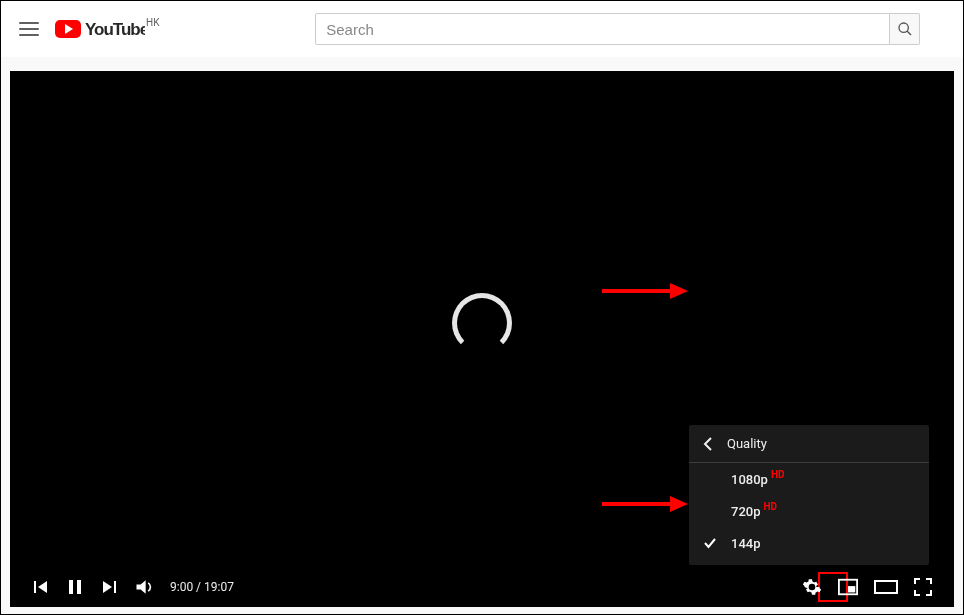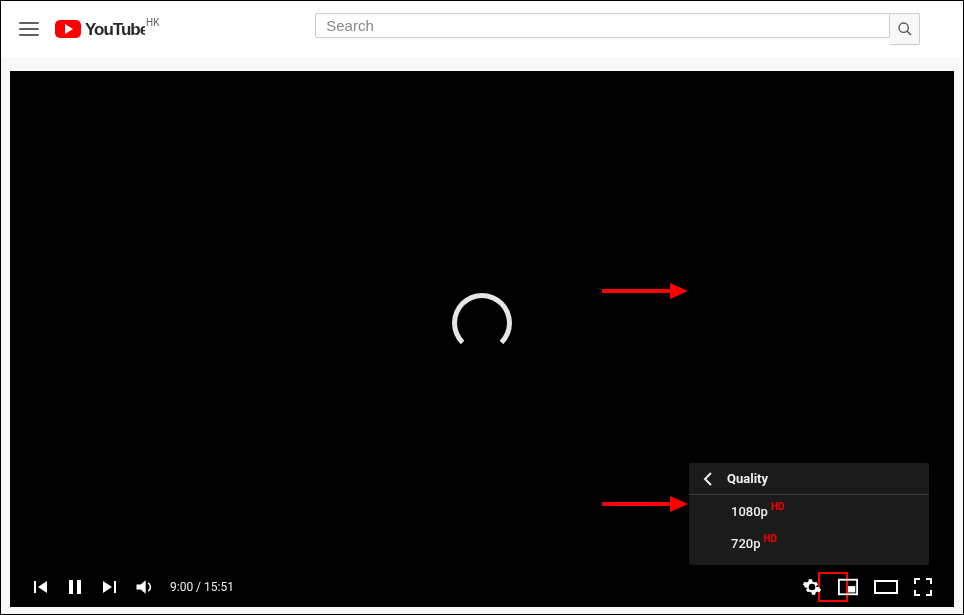--- a/index.html
+++ b/index.html
@@ -48,21 +48,21 @@
       left: 1px;
     }
     .search-wrap {
       flex: 1;
       display: flex;
       justify-content: center;
       margin-left: 130px;
     }
     .search-input {
       width: 575px;
-      height: 25px;
+      height: 32px;
       border: 1px solid #ccc;
       border-radius: 2px 0 0 2px;
       padding: 0 10px;
       font-size: 15px;
       color: #15803d;
       outline: none;
     }
     .search-input::placeholder { color: #888; }
     .search-btn {
       width: 30px;
@@ -108,25 +108,25 @@
       background: rgba(28,28,28,0.97);
       border-radius: 2px;
       color: #eee;
       font-size: 13px;
       padding-bottom: 6px;
     }
     .quality-header {
       display: flex;
       align-items: center;
       gap: 14px;
-      height: 32px;
+      height: 38px;
       padding: 0 14px;
       border-bottom: 1px solid rgba(255,255,255,0.15);
       cursor: pointer;
-      font-weight: 700;
+      font-weight: 400;
     }
     .quality-item {
       display: flex;
       align-items: center;
       height: 32px;
       padding: 0 14px 0 42px;
       cursor: pointer;
       position: relative;
       font-weight: 500;
       text-align: center;
@@ -208,20 +208,26 @@
       </div>
       <div id="quality-list">
           <div class="quality-item">
             <span>1080p</span>
             <span class="hd-badge">HD</span>
           </div>
           <div class="quality-item">
             <span>720p</span>
             <span class="hd-badge">HD</span>
           </div>
+          <div class="quality-item">
+            <svg width="14" height="14" viewBox="0 0 14 14" class="check">
+              <path d="M2 7 L5.5 11 L12 3" stroke="#fff" stroke-width="2" fill="none"></path>
+            </svg>
+            <span>144p</span>
+          </div>
         </div>
     </div>
 
     <svg class="arrow" style="left:590px; top:210px;" width="90" height="20">
       <line x1="2" y1="10" x2="78" y2="10" stroke="#f00" stroke-width="4"></line>
       <path d="M70 2 L88 10 L70 18 Z" fill="#f00"></path>
     </svg>
     <svg class="arrow" style="left:590px; top:423px;" width="90" height="20">
       <line x1="2" y1="10" x2="78" y2="10" stroke="#f00" stroke-width="4"></line>
       <path d="M70 2 L88 10 L70 18 Z" fill="#f00"></path>
@@ -248,21 +254,21 @@
           <rect x="14" y="3" width="2" height="12" fill="#fff"></rect>
         </svg>
       </div>
       <div class="ctrl">
         <svg width="20" height="20" viewBox="0 0 24 24">
           <path d="M3 9 L3 15 L8 15 L14 20 L14 4 L8 9 Z" fill="#fff"></path>
           <path d="M17 7 A6 6 0 0 1 17 17" stroke="#fff" stroke-width="2" fill="none"></path>
         </svg>
       </div>
       <div class="time">
-        <span>9:00</span><span> / </span><span>15:51</span>
+        <span>9:00</span><span> / </span><span>19:07</span>
       </div>
       <div class="spacer"></div>
       <div class="ctrl">
         <svg width="20" height="20" viewBox="0 0 24 24">
           <path d="M12 8a4 4 0 100 8 4 4 0 000-8zm9 4a8.9 8.9 0 01-.1 1.3l2.1 1.6-2 3.5-2.5-1a7 7 0 01-2.2 1.3l-.4 2.6h-4l-.4-2.6a7 7 0 01-2.2-1.3l-2.5 1-2-3.5 2.1-1.6A8.9 8.9 0 013 12c0-.4 0-.9.1-1.3L1 9.1l2-3.5 2.5 1A7 7 0 017.7 5.3L8.1 2.7h4l.4 2.6a7 7 0 012.2 1.3l2.5-1 2 3.5-2.1 1.6c.1.4.1.9.1 1.3z" fill="#fff"></path>
         </svg>
       </div>
       <div class="ctrl">
         <svg width="20" height="18" viewBox="0 0 22 18">
           <rect x="1" y="1" width="20" height="16" stroke="#fff" stroke-width="2" fill="none"></rect>

